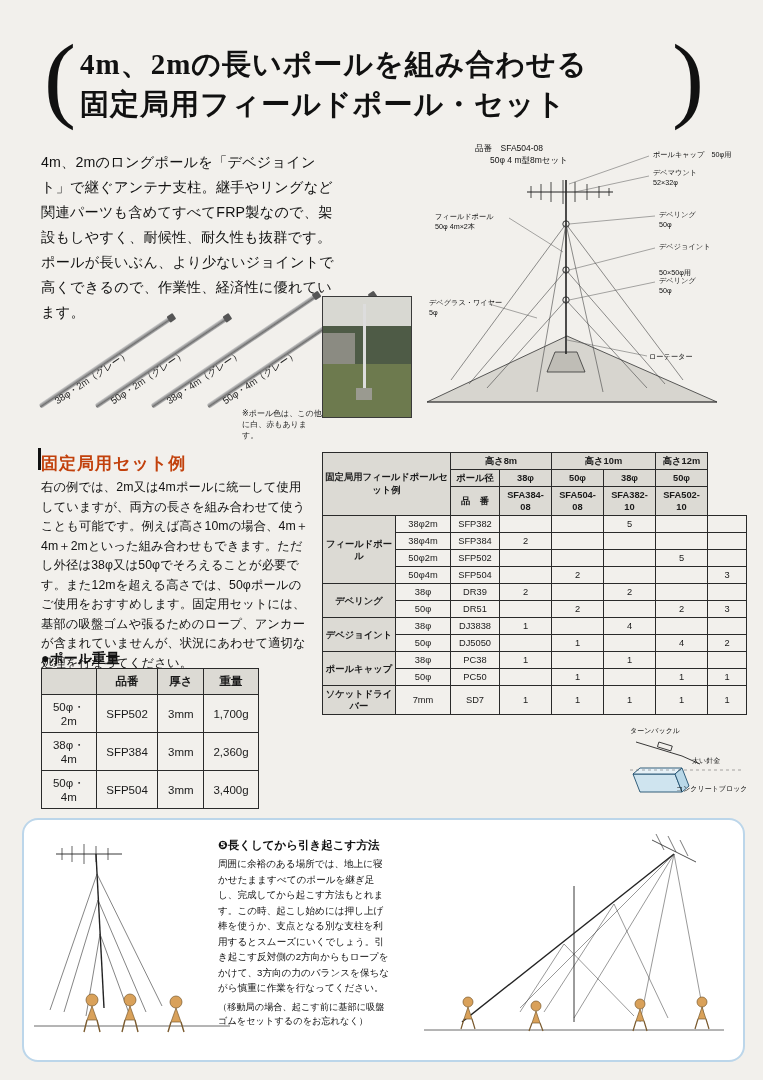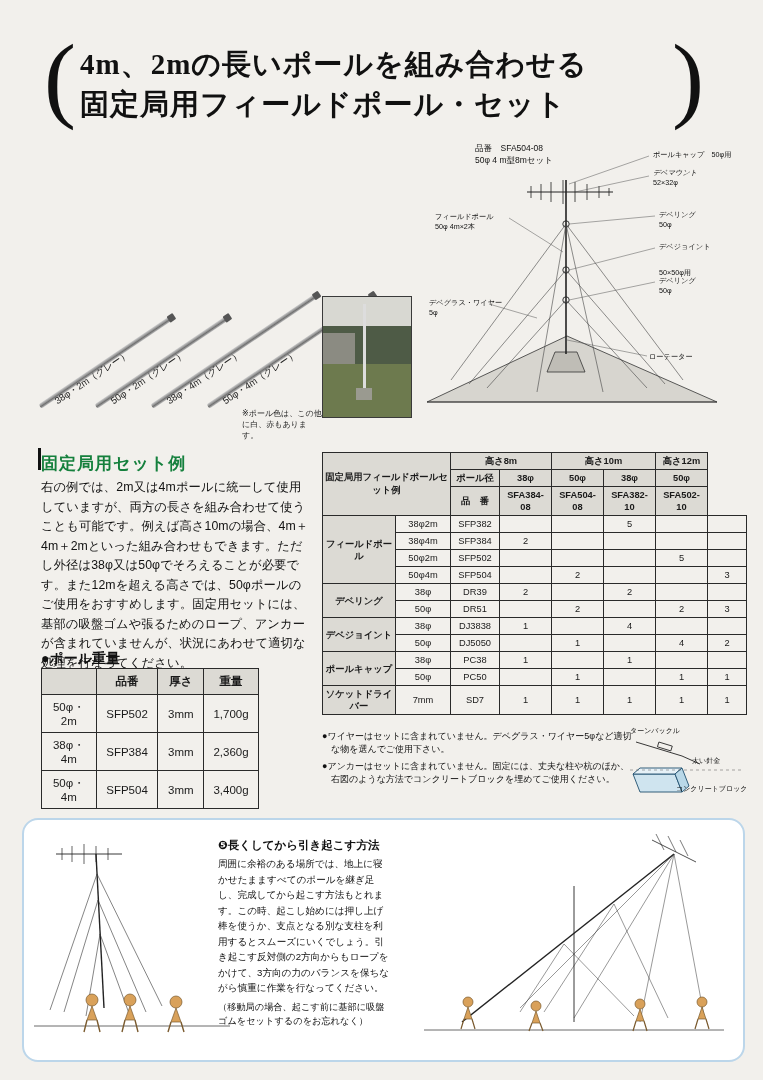--- a/index.html
+++ b/index.html
@@ -65,21 +65,21 @@
   .tower-panel{
     position:absolute;left:417px;top:140px;width:330px;height:290px;
     background:#f2f0ec;
   }
   .tower-panel .code{position:absolute;left:58px;top:4px;font-size:8.5px;line-height:12px;color:#111;}
   .tower-panel .lbl{position:absolute;font-size:7.2px;color:#111;line-height:10px;white-space:nowrap;}
   .tower-svg{position:absolute;left:0;top:0;}
 
   
   .sec2-title{
-    position:absolute;left:41px;top:452px;font-size:17px;font-weight:bold;color:#15803d;
+    position:absolute;left:41px;top:452px;font-size:17px;font-weight:bold;color:#c2410c;
     font-family:"Liberation Serif","DejaVu Serif",serif;letter-spacing:1px;
   }
   .sec2-title:before{
     content:"";position:absolute;left:-3px;top:-4px;width:3px;height:22px;background:#111;
   }
   .sec2-body{
     position:absolute;left:41px;top:478px;width:270px;
     font-size:12.3px;line-height:19.5px;color:#111;letter-spacing:0.1px;
   }
 
@@ -129,20 +129,21 @@
 
   <div class="header">
     <div class="paren left">(</div>
     <div class="paren right">)</div>
     <div class="title-block">
       <div class="title-line">4m、2mの長いポールを組み合わせる</div>
       <div class="title-line">固定局用フィールドポール・セット</div>
     </div>
   </div>
 
+  <div class="intro">4m、2mのロングポールを「デベジョイント」で継ぐアンテナ支柱。継手やリングなど関連パーツも含めてすべてFRP製なので、架設もしやすく、耐候性、耐久性も抜群です。ポールが長いぶん、より少ないジョイントで高くできるので、作業性、経済性に優れています。</div>
 
   <div class="poles">
     <div class="pole" style="left:10px;top:104px;width:160px;transform:rotate(-34deg);">
         <i class="cap"></i>
       </div>
     <div class="pole" style="left:66px;top:104px;width:160px;transform:rotate(-34deg);">
         <i class="cap"></i>
       </div>
     <div class="pole" style="left:122px;top:104px;width:200px;transform:rotate(-34deg);">
         <i class="cap"></i>
@@ -163,21 +164,21 @@
     <div class="sky"></div>
     <div class="trees"></div>
     <div class="building"></div>
     <div class="grass"></div>
     <div class="mast"></div>
     <div class="base"></div>
   </div>
 
   <div class="tower-panel">
     <div class="code" style="top:2px;">品番　SFA504-08</div>
-    <div class="code" style="top:14px;">50φ 4 m型8mセット</div>
+    <div class="code" style="top:14px;margin-left:15px;">50φ 4 m型8mセット</div>
 
     <svg class="tower-svg" width="330" height="290" viewBox="0 0 330 290">
 
       <path d="M10 262 L150 196 L300 262 Z" fill="#d7d5cf" stroke="#333" stroke-width="0.8"></path>
       <path d="M10 262 L300 262" stroke="#333" stroke-width="0.8"></path>
 
       <path d="M138 212 L160 212 L168 232 L130 232 Z" fill="#bfbdb6" stroke="#333" stroke-width="0.8"></path>
 
       <line x1="149" y1="40" x2="149" y2="214" stroke="#222" stroke-width="1.6"></line>
 
@@ -208,21 +209,21 @@
       <line x1="158" y1="52" x2="232" y2="36" stroke="#555" stroke-width="0.5"></line>
       <line x1="152" y1="84" x2="238" y2="76" stroke="#555" stroke-width="0.5"></line>
       <line x1="152" y1="130" x2="238" y2="108" stroke="#555" stroke-width="0.5"></line>
       <line x1="152" y1="160" x2="238" y2="142" stroke="#555" stroke-width="0.5"></line>
       <line x1="146" y1="112" x2="92" y2="78" stroke="#555" stroke-width="0.5"></line>
       <line x1="120" y1="178" x2="72" y2="164" stroke="#555" stroke-width="0.5"></line>
       <line x1="150" y1="200" x2="230" y2="216" stroke="#555" stroke-width="0.5"></line>
     </svg>
 
     <div class="lbl" style="left:236px;top:10px;">ポールキャップ　50φ用</div>
-    <div class="lbl" style="left:236px;top:28px;font-style:italic;">デベマウント</div>
+    <div class="lbl" style="left:236px;top:28px;">デベマウント</div>
     <div class="lbl" style="left:236px;top:38px;">52×32φ</div>
     <div class="lbl" style="left:242px;top:70px;">デベリング</div>
     <div class="lbl" style="left:242px;top:80px;">50φ</div>
     <div class="lbl" style="left:242px;top:102px;">デベジョイント</div>
     <div class="lbl" style="left:242px;top:112px;margin-top:16px;">50×50φ用</div>
     <div class="lbl" style="left:242px;top:136px;">デベリング</div>
     <div class="lbl" style="left:242px;top:146px;">50φ</div>
     <div class="lbl" style="left:18px;top:72px;">フィールドポール</div>
     <div class="lbl" style="left:18px;top:82px;">50φ 4m×2本</div>
     <div class="lbl" style="left:12px;top:158px;">デベグラス・ワイヤー</div>
@@ -395,24 +396,20 @@
           <td>1</td>
           <td>1</td>
           <td>1</td>
           <td>1</td>
           <td>1</td>
         </tr>
       </tbody>
     </table>
   </div>
 
-  <div class="spec-notes">
-    <p>●ワイヤーはセットに含まれていません。デベグラス・ワイヤー5φなど適切な物を選んでご使用下さい。</p>
-    <p>●アンカーはセットに含まれていません。固定には、丈夫な柱や杭のほか、右図のような方法でコンクリートブロックを埋めてご使用ください。</p>
-  </div>
 
   <div class="turn">
     <svg width="115" height="72" viewBox="0 0 115 72">
       <line x1="6" y1="16" x2="52" y2="30" stroke="#222" stroke-width="0.9"></line>
       <rect x="28" y="18" width="14" height="5" transform="rotate(17 35 20)" fill="none" stroke="#222" stroke-width="0.8"></rect>
       <path d="M52 30 L70 38" stroke="#222" stroke-width="0.9"></path>
       <path d="M3 48 L45 48 L52 66 L10 66 Z" fill="#cfe4ef" stroke="#1f4f6e" stroke-width="0.9"></path>
       <path d="M3 48 L10 42 L52 42 L45 48 Z" fill="#e6f1f7" stroke="#1f4f6e" stroke-width="0.9"></path>
       <path d="M45 48 L52 42 L59 60 L52 66 Z" fill="#b9d8e8" stroke="#1f4f6e" stroke-width="0.9"></path>
       <line x1="0" y1="44" x2="114" y2="44" stroke="#555" stroke-width="0.5" stroke-dasharray="3 3"></line>

